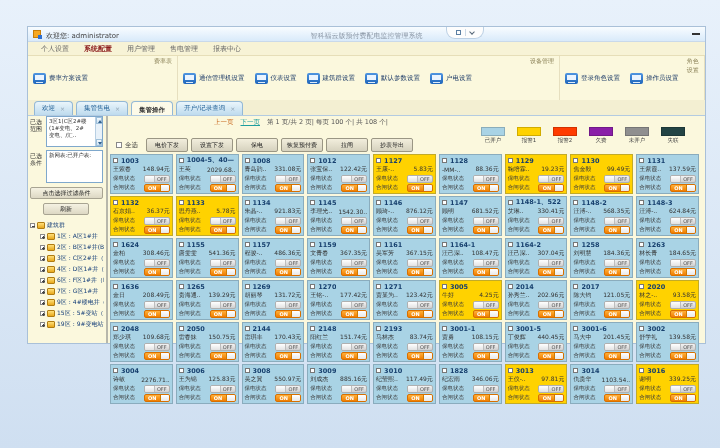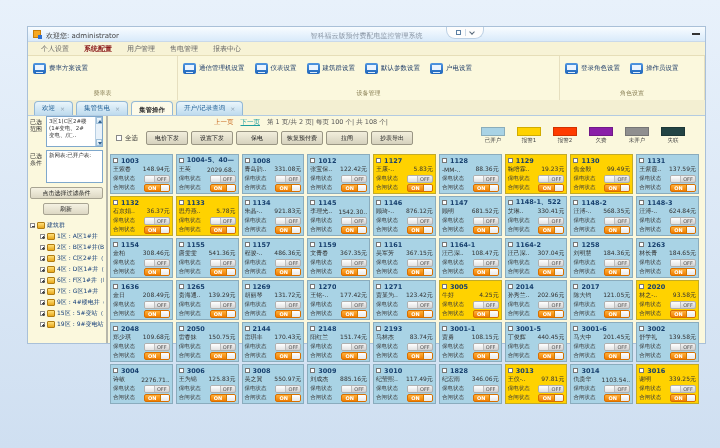--- a/index.html
+++ b/index.html
@@ -23,21 +23,21 @@
   .skinbtn .sep{width:1px;height:7px;background:#ccd9e6;}
   .skinbtn .chev{width:4px;height:4px;border-right:1px solid #567;border-bottom:1px solid #567;transform:rotate(45deg);margin-top:-2px;}
   .minbtn{position:absolute;right:5px;top:6px;width:8px;height:2px;background:#333;}
   
   .rtabs{position:absolute;top:15px;left:0;right:0;height:14px;display:flex;gap:15px;
          padding-left:13px;align-items:center;background:#f7f3d6;border-bottom:1px solid #e6deb8;}
   .rtab{font-size:7px;color:#666;}
   .rtab.sel{color:#8b1a1a;font-weight:bold;}
   
   .rbody{position:absolute;top:29px;left:0;right:0;height:44px;display:flex;background:#fbf8dd;}
-  .rgroup{position:relative;border-right:1px solid #e6dfbf;display:flex;flex-direction:column;padding:0 5px;gap:8px;}
+  .rgroup{position:relative;border-right:1px solid #e6dfbf;display:flex;flex-direction:row;padding:0 5px;gap:8px;}
   .rbtns{display:flex;gap:10px;flex:1;align-items:center;padding-top:1px;}
   .rbtn{display:flex;align-items:center;gap:3px;font-size:6.5px;color:#23406b;white-space:nowrap;}
   .rlabel{text-align:center;font-size:6px;color:#8a8056;padding:1px 0 2px;}
   .mon{width:13px;height:11px;flex:0 0 13px;position:relative;background:linear-gradient(#4f95e0,#1f66bb);border-radius:2px;}
   .mon::before{content:"";position:absolute;left:2px;top:2px;right:2px;height:5px;background:#eaf4ff;}
   .mon::after{content:"";position:absolute;left:3px;bottom:1px;right:3px;height:1px;background:#dcebfb;}
   
   .dtabs{position:absolute;top:73px;left:0;right:0;height:16px;display:flex;gap:3px;
          align-items:flex-end;padding-left:6px;background:#f3efd2;border-bottom:1px solid #b3cbe1;}
   .dtab{height:14px;padding:4px 7px;border:1px solid #93b8d6;border-bottom:none;border-radius:4px 4px 0 0;
@@ -62,21 +62,21 @@
   .tree{position:absolute;left:2px;top:104px;width:74px;height:126px;overflow:hidden;}
   .trow{display:flex;align-items:center;gap:2px;height:11px;font-size:6px;color:#123c78;white-space:nowrap;overflow:hidden;}
   .trow .exp{flex:0 0 5px;width:5px;height:5px;border:1px solid #8a8a8a;background:#fff;position:relative;}
   .exp::before{content:"";position:absolute;left:0.5px;top:1.5px;width:3px;height:1px;background:#444;}
   .exp.plus::after{content:"";position:absolute;left:1.5px;top:0.5px;width:1px;height:3px;background:#444;}
   .fold{flex:0 0 8px;width:8px;height:7px;background:linear-gradient(#ffe07a,#e8a81c);border:1px solid #b07c10;border-radius:1px;}
   
   .main{position:absolute;left:80px;right:0;top:89px;bottom:0;background:#fbf8dd;}
   .pagerow{position:absolute;top:2px;left:106px;font-size:6.5px;color:#555;display:flex;gap:7px;align-items:center;}
   .prev{color:#c8681e;} .next{color:#1f9e9e;text-decoration:underline;}
-  .ctrlrow{position:absolute;top:15px;left:8px;display:flex;align-items:center;}
+  .ctrlrow{position:absolute;top:22px;left:8px;display:flex;align-items:center;}
   .chk{width:6px;height:6px;background:#fff;border:1px solid #888;margin-right:3px;}
   .alabel{font-size:6.5px;color:#333;margin-right:8px;}
   .abtns{display:flex;gap:3px;}
   .abtn{width:42px;height:14px;font-size:6px;color:#222;background:linear-gradient(#f2eedc,#d6d2be);
         border:1px solid #9a9684;border-radius:2px;display:flex;align-items:center;justify-content:center;white-space:nowrap;}
   .legend{position:absolute;top:11px;left:372px;display:flex;gap:10px;}
   .litem{width:26px;display:flex;flex-direction:column;align-items:center;}
   .lsw{width:24px;height:9px;border:1px solid rgba(0,0,0,0.18);}
   .llab{font-size:5.5px;color:#444;margin-top:1px;white-space:nowrap;}
   
@@ -738,21 +738,21 @@
             <span>合闸状态</span>
             <span class="pill on">
               <span class="plab">ON</span>
               <span class="hnd"></span>
             </span>
           </div>
         </div>
         <div class="card b">
           <div class="chead">
             <span class="cbox"></span>
-            <span class="cnum">1154</span>
+            <span class="cnum">1624</span>
           </div>
           <div class="cname">
             <span>金柏</span>
             <span>308.46元</span>
           </div>
           <div class="crow">
             <span>保电状态</span>
             <span class="pill off">
               <span class="hnd"></span>
               <span class="plab">OFF</span>

